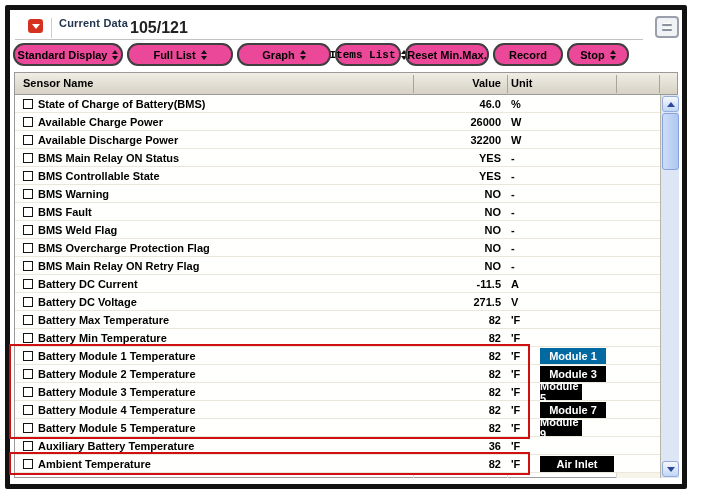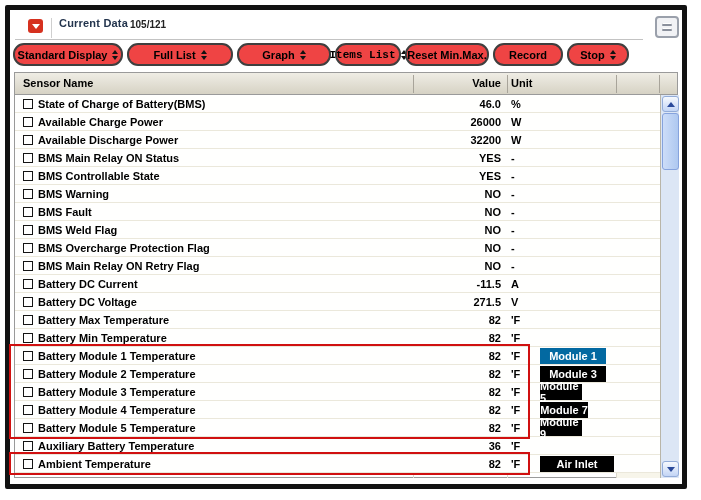--- a/index.html
+++ b/index.html
@@ -15,30 +15,30 @@
   
   .titlebar{position:absolute;left:0;top:0;width:672px;height:30px;}
   .title-rule{position:absolute;left:5px;top:29px;width:628px;height:1px;background:#c3c3c3;}
   .dd-icon{
     position:absolute;left:18px;top:9px;width:15px;height:14px;border-radius:3px;
     display:flex;align-items:center;justify-content:center;
   }
   .dd-icon .tri{width:0;height:0;border-left:4px solid transparent;border-right:4px solid transparent;border-top:5px solid #ffffff;margin-top:1px;}
   .title-divider{position:absolute;left:41px;top:8px;width:1px;height:20px;background:#cfcfcf;}
   .page-title{position:absolute;left:49px;top:7px;font-size:11px;font-weight:bold;letter-spacing:.2px;}
-  .counter{position:absolute;left:120px;top:9px;font-size:10px;color:#222;font-weight:bold;}
+  .counter{position:absolute;left:120px;top:9px;font-size:16px;color:#222;font-weight:bold;}
   .list-icon{
     position:absolute;left:645px;top:6px;width:20px;height:18px;border:2px solid #9aa0ab;
     border-radius:4px;background:#f1f2f5;display:flex;flex-direction:column;align-items:center;justify-content:center;gap:2px;
   }
   .list-icon .bar{width:10px;height:3px;background:#8a909c;border-radius:1px;box-shadow:inset 0 1px 0 #fff;}
   
   .toolbar{position:absolute;left:3px;top:33px;height:24px;display:flex;gap:4px;}
   .tbtn{
-    box-sizing:border-box;height:23px;border:2px solid #3f3f3f;border-radius:11px;background:#ef4444;
+    box-sizing:border-box;height:23px;border:2px solid #3f3f3f;border-radius:11px;background:#ec4899;
     display:flex;align-items:center;justify-content:center;gap:5px;
     font-family:inherit;font-size:11px;font-weight:bold;color:#000;padding:0 4px;cursor:pointer;white-space:nowrap;
   }
   .spin{display:flex;flex-direction:column;gap:2px;align-items:center;}
   .spin .u{width:0;height:0;border-left:3.5px solid transparent;border-right:3.5px solid transparent;border-bottom:4px solid #111;}
   .spin .d{width:0;height:0;border-left:3.5px solid transparent;border-right:3.5px solid transparent;border-top:4px solid #111;}
   
   .table{
     position:absolute;left:4px;top:62px;width:664px;height:406px;
     border:1px solid #9a9a9a;box-sizing:border-box;background:#ffffff;
@@ -327,18 +327,18 @@
         <div class="tri-d"></div>
       </div>
     </div>
   </div>
 </div>
 
 <div class="overlay">
     <div class="tag" style="background: #0369a1; color: rgb(255, 255, 255); left: 540px; top: 348px; width: 66px;">Module 1</div>
     <div class="tag" style="background: rgb(0, 0, 0); color: rgb(255, 255, 255); left: 540px; top: 366px; width: 66px;">Module 3</div>
     <div class="tag" style="background: rgb(0, 0, 0); color: rgb(255, 255, 255); left: 540px; top: 384px; width: 42px;">Module 5</div>
-    <div class="tag" style="background: rgb(0, 0, 0); color: rgb(255, 255, 255); left: 540px; top: 402px; width: 48px;">Module 7</div>
+    <div class="tag" style="background: rgb(0, 0, 0); color: rgb(255, 255, 255); left: 540px; top: 402px; width: 66px;">Module 7</div>
     <div class="tag" style="background: rgb(0, 0, 0); color: rgb(255, 255, 255); left: 540px; top: 420px; width: 42px;">Module 9</div>
     <div class="tag" style="background: rgb(0, 0, 0); color: rgb(255, 255, 255); left: 540px; top: 456px; width: 74px;">Air Inlet</div>
     <div class="redbox" style="border-color: rgb(208, 16, 16); left: 9px; width: 521px; top: 344px; height: 95px;"></div>
     <div class="redbox" style="border-color: rgb(208, 16, 16); left: 9px; width: 521px; top: 452px; height: 23px;"></div>
   </div>
 
 </body></html>

